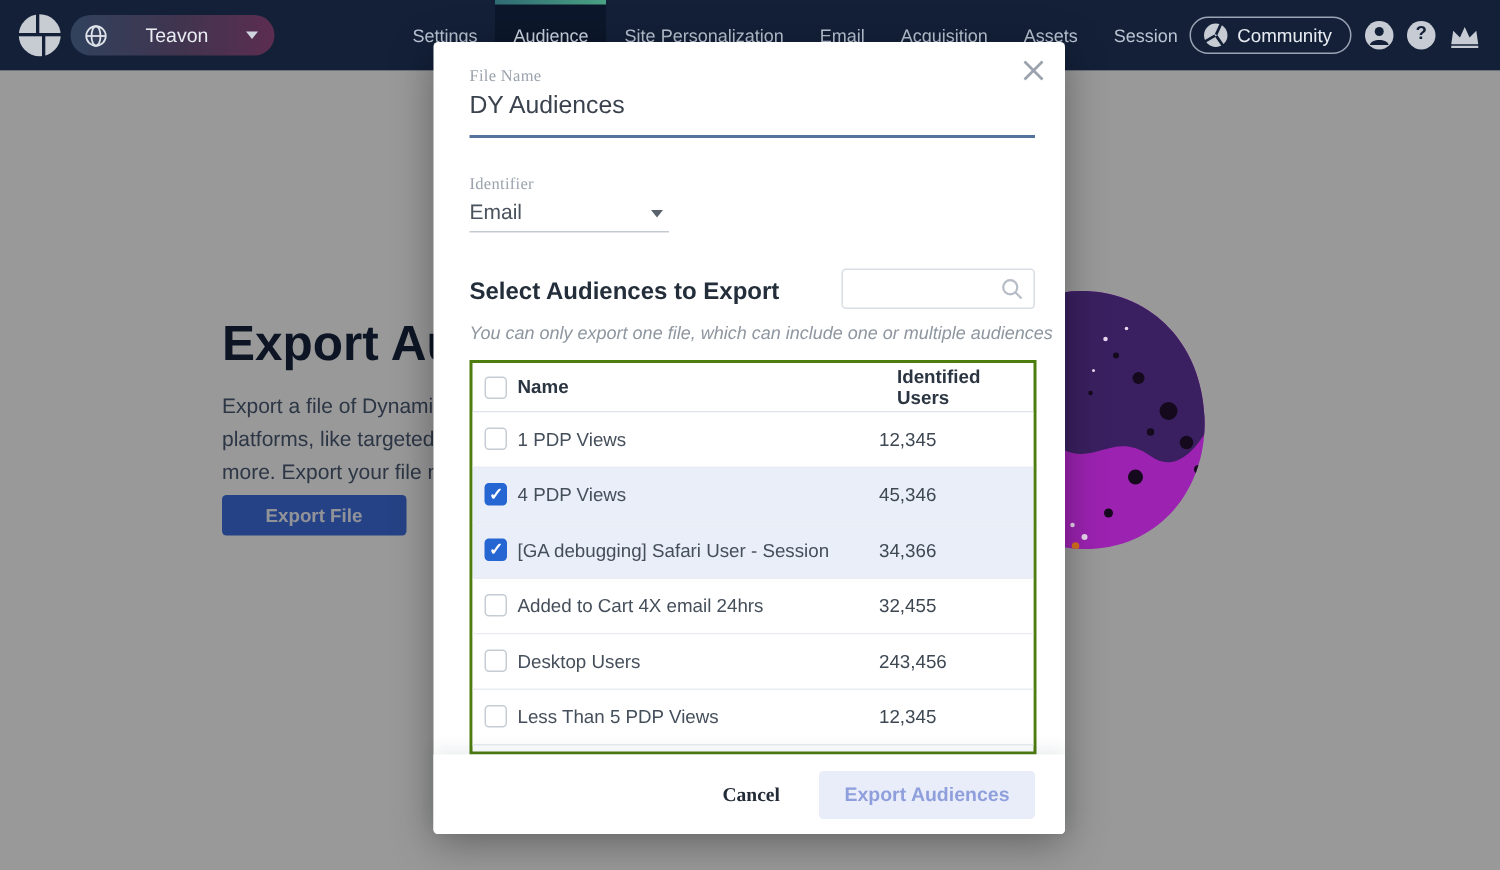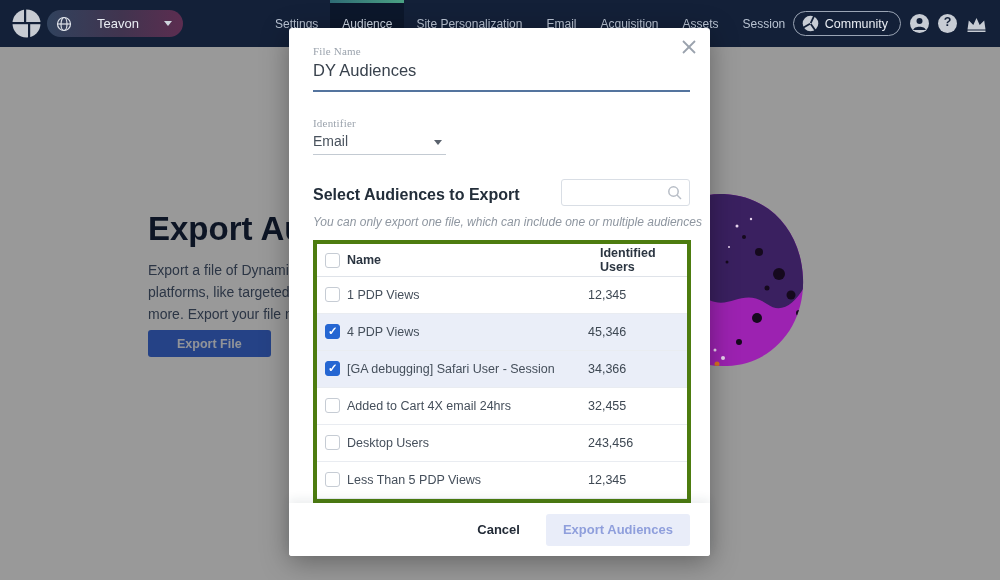--- a/index.html
+++ b/index.html
@@ -43,35 +43,35 @@
   .filename-underline { position:absolute; left:24px; right:20px; top:62px; height:2px; background:#54749e; }
   .identifier-value { position:absolute; left:24px; top:105px; font-size:14px; color:#49525d; }
   .identifier-underline { position:absolute; left:24px; top:126px; width:133px; height:1px; background:#c3cad2; }
   .select-caret { position:absolute; left:145px; top:112px; width:0; height:0; border-left:4.5px solid transparent; border-right:4.5px solid transparent; border-top:5.5px solid #5a626d; cursor:pointer; }
   .section-title { position:absolute; left:24px; top:158px; font-size:16px; font-weight:700; color:#232e3a; }
   .search-box { position:absolute; left:272px; top:151px; width:129px; height:27px; border:1px solid #d9dee5; border-radius:3px; background:#fff; }
   .search-box input { position:absolute; inset:0; border:none; outline:none; background:transparent; padding:0 26px 0 8px; font-size:12px; color:#39424d; font-family:"Liberation Sans",sans-serif; }
   .search-glyph { position:absolute; right:6px; top:5px; }
   .helper-text { position:absolute; left:24px; top:187px; font-size:12px; font-style:italic; color:#8e96a0; white-space:nowrap; }
 
-  .aud-table { position:absolute; left:24px; top:212px; width:378px; height:263px; border:4px solid #4d7c0f; background:#fff; overflow:hidden; }
+  .aud-table { position:absolute; left:24px; top:212px; width:378px; height:263px; border:2px solid #4d7c0f; background:#fff; overflow:hidden; }
   .thead { position:relative; height:33px; border-bottom:1px solid #dfe3e9; display:flex; align-items:center; }
   .thead .col-name { position:absolute; left:30px; font-size:12.5px; font-weight:700; color:#2b3541; }
   .thead .col-users { position:absolute; left:271px; font-size:12.5px; font-weight:700; color:#2b3541;padding-left:12px; }
   .trow { position:relative; height:37px; border-bottom:1px solid #e9ecf1; display:flex; align-items:center; background:#fff;text-align:center; }
   .trow.checked { background:#eaeef8; }
   .trow .row-name { position:absolute; left:30px; font-size:12.5px; color:#454f5b; white-space:nowrap; }
   .trow .row-users { position:absolute; left:271px; font-size:12.5px; color:#3e4853; }
   .cb { position:absolute; left:8px; top:50%; margin-top:-8px; width:15px; height:15px; border:1.5px solid #c6ccd4; border-radius:3px; background:#fff; cursor:pointer; }
   .cb.checked { background:#2566d2; border-color:#2566d2; }
   .cb.checked::after { content:"\2713"; position:absolute; left:2px; top:-1px; color:#fff; font-size:11.5px; font-weight:700; }
 
   .modal-footer { position:absolute; left:0; right:0; top:475px; height:53px; background:#fff; box-shadow:0 -4px 10px rgba(31,45,70,0.08);
     display:flex; align-items:center; justify-content:flex-end; gap:26px; padding-right:20px; border-radius:0 0 3px 3px; }
-  .cancel-btn { font-size:13px; font-weight:700; color:#232b37; background:none; border:none; cursor:pointer; font-family:Liberation Sans, sans-serif; }
+  .cancel-btn { font-size:13px; font-weight:700; color:#232b37; background:none; border:none; cursor:pointer; font-family:Liberation Serif, serif; }
   .submit-btn { height:32px; padding:0 17px; background:#e9edf9; color:#8f9fdc; font-size:13px; font-weight:700; border:none; border-radius:3px; cursor:pointer; font-family:"Liberation Sans",sans-serif; }
 </style>
 </head>
 <body>
 
 <div class="screen">
 
   <div class="page">
     <div class="hero-title">Export Audiences</div>
     <div class="hero-desc">

